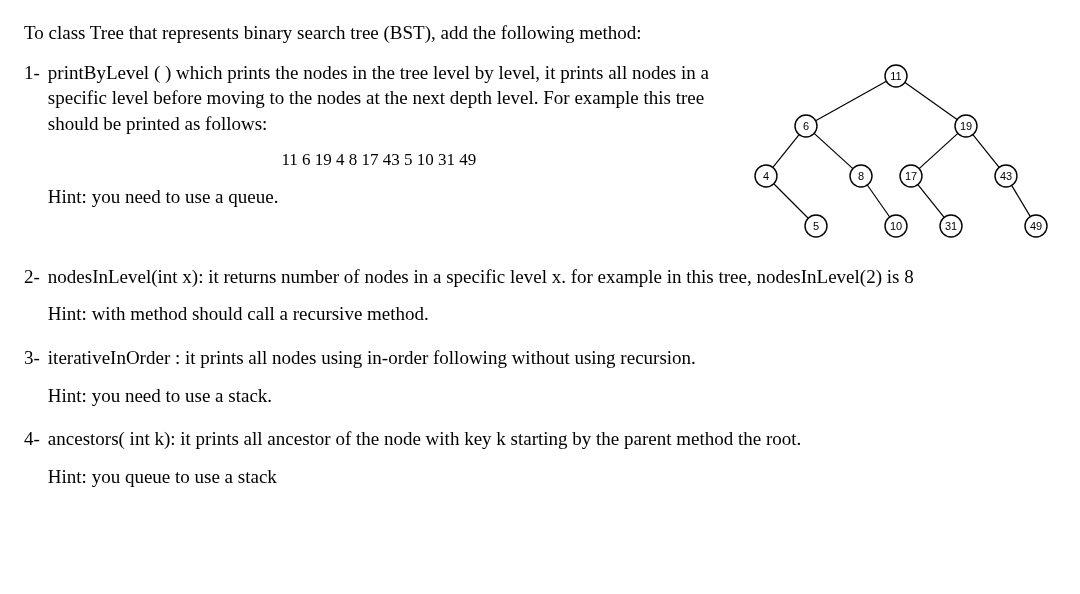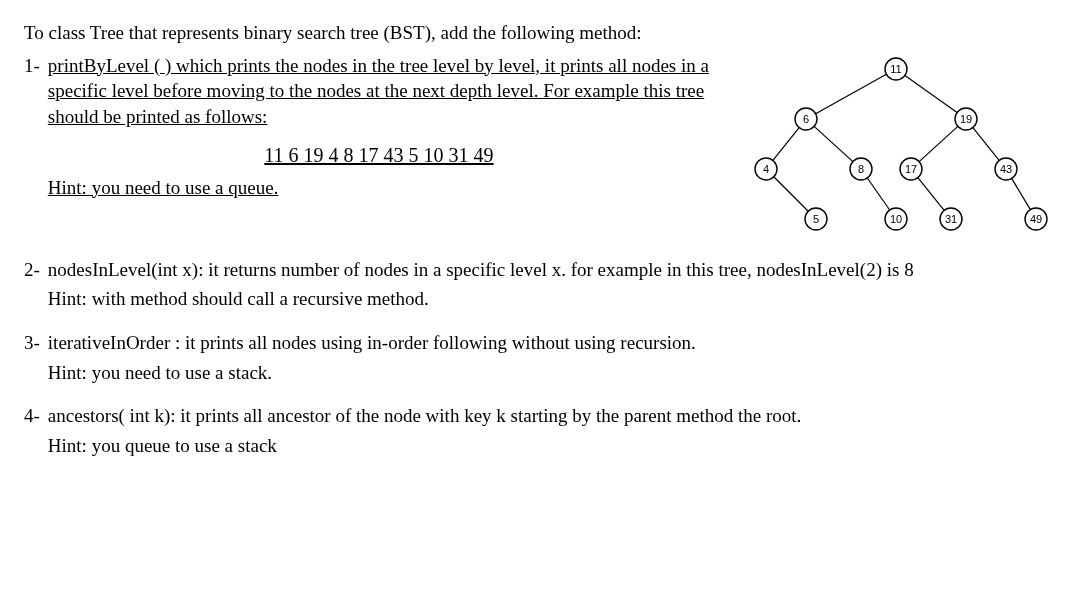--- a/index.html
+++ b/index.html
@@ -7,53 +7,52 @@
       padding: 20px 24px;
       font-family: 'Times New Roman', Times, serif;
       font-size: 19px;
       line-height: 1.35;
       color: #000;
       background: #fff;
       width: 1080px;
       box-sizing: border-box;
     }
     .intro {
-      margin-bottom: 7px;
+      margin-bottom: 14px;
     }
     .item {
       display: flex;
       margin-bottom: 18px;
     }
     .item-num {
       white-space: nowrap;
       margin-right: 8px;
     }
     .item-body {
       flex: 1;
     }
     .row1 {
       display: flex;
       align-items: flex-start;
       gap: 16px;
     }
     .row1-text {
       flex: 1;
-      text-decoration: underline;
     }
     .tree-svg {
       flex: 0 0 330px;
       margin-top: -4px;
     }
     .output {
       text-align: center;
       margin: 12px 0 6px 0;
-      font-size: 20px;
+      font-size: 17px;
     }
     .hint {
-      margin-top: 4px;
+      margin-top: 12px;
     }
     svg text {
       font-family: Arial, sans-serif;
       font-size: 11px;
       fill: #000;
       text-anchor: middle;
       dominant-baseline: central;
     }
   </style>
 </head>

